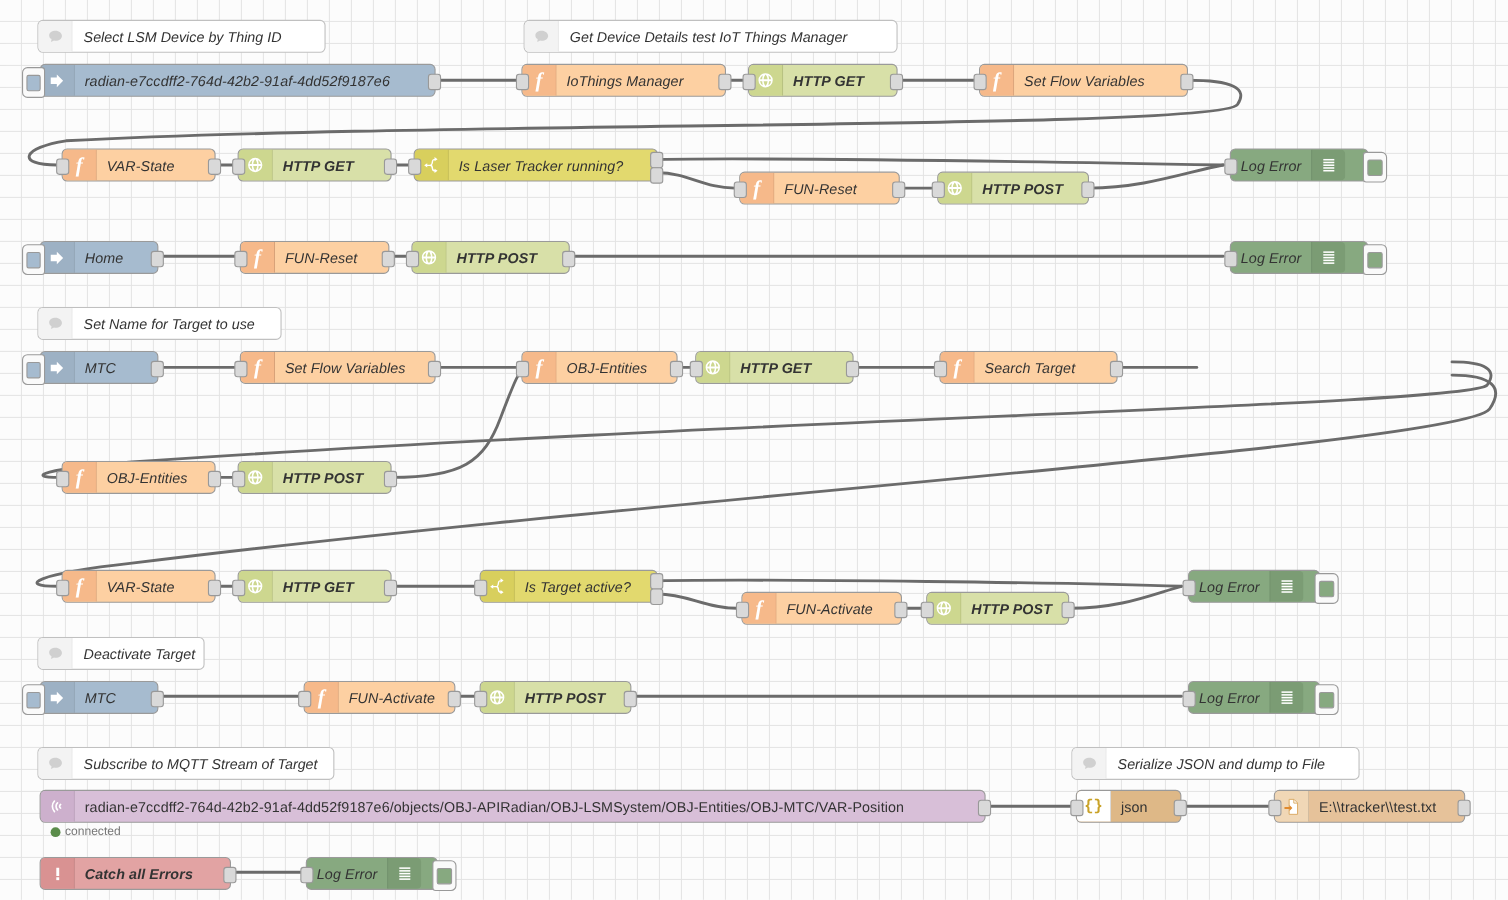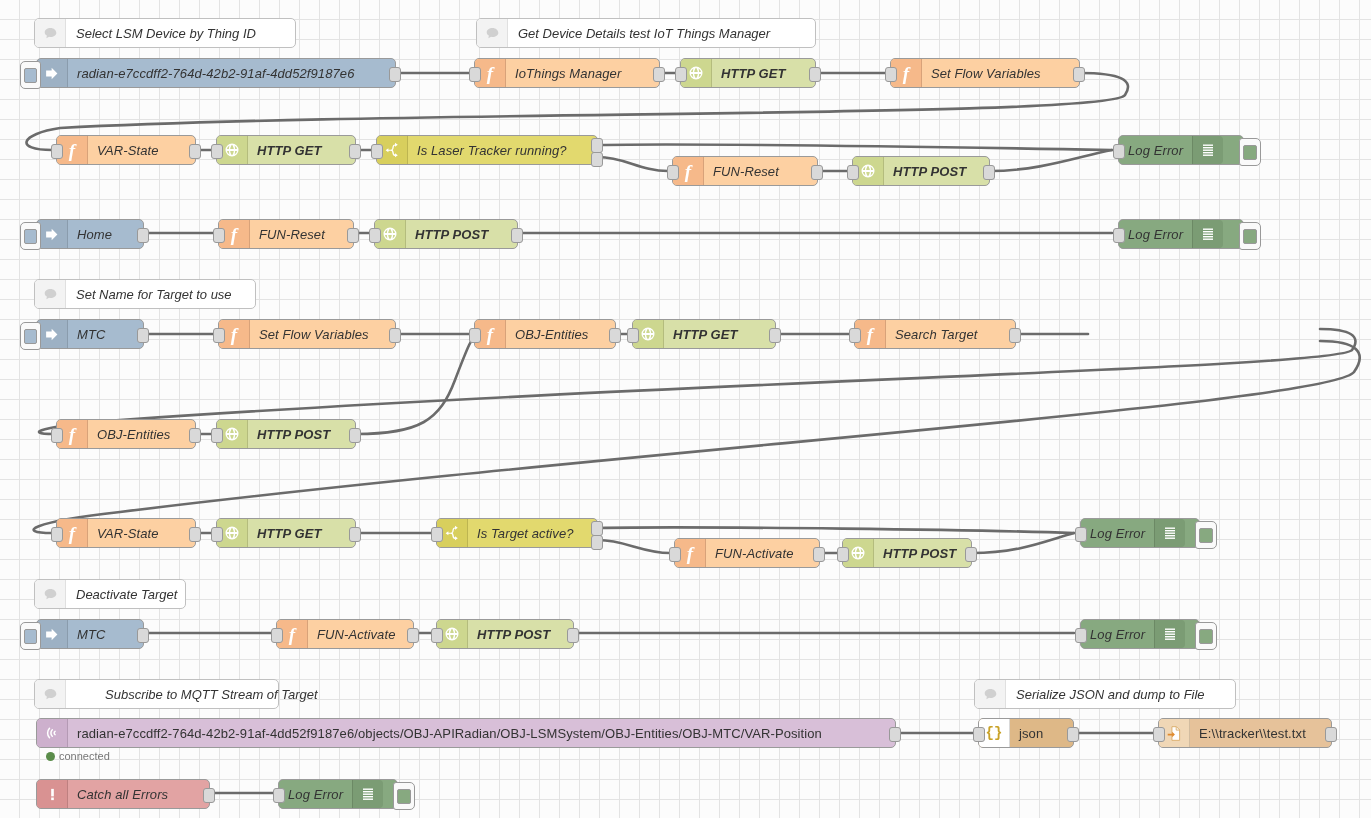--- a/index.html
+++ b/index.html
@@ -193,21 +193,21 @@
 
   <div class="comment" style="left:34px;top:579px;width:152px;">
     <span class="ico">
       <svg width="15" height="15" viewBox="0 0 16 16">
           <path d="M8 2C4.5 2 1.8 4 1.8 6.6c0 1.5.9 2.8 2.3 3.6L3.6 13l2.9-1.5c.5.1 1 .2 1.5.2 3.5 0 6.2-2 6.2-4.6S11.5 2 8 2z" fill="#d0d0d0"></path>
         </svg>
     </span>
     <span class="lbl">Deactivate Target</span>
   </div>
 
-  <div class="comment" style="left:34px;top:679px;width:245px;gap:29px;">
+  <div class="comment" style="left:34px;top:679px;width:270px;">
     <span class="ico">
       <svg width="15" height="15" viewBox="0 0 16 16">
           <path d="M8 2C4.5 2 1.8 4 1.8 6.6c0 1.5.9 2.8 2.3 3.6L3.6 13l2.9-1.5c.5.1 1 .2 1.5.2 3.5 0 6.2-2 6.2-4.6S11.5 2 8 2z" fill="#d0d0d0"></path>
         </svg>
     </span>
     <span class="lbl">Subscribe to MQTT Stream of Target</span>
   </div>
 
   <div class="comment" style="left:974px;top:679px;width:262px;">
     <span class="ico">
@@ -611,21 +611,21 @@
           <path d="M5.6 1.6h4.2l3 3v9.8H5.6z" fill="#fff" stroke="#d8a860" stroke-width=".8"></path>
           <path d="M9.6 1.8v3h3" fill="none" stroke="#d8a860" stroke-width=".8"></path>
           <path d="M1.6 8.2h4.2V6.4l2.6 2.6-2.6 2.6V9.8H1.6z" fill="#e08a2e"></path>
         </svg>
     </span>
     <span class="lbl" style="font-style:normal;">E:\\tracker\\test.txt</span>
     <span class="port in"></span>
     <span class="port out"></span>
   </div>
 
-  <div class="node n-catch" style="left:36px;top:779px;width:174px;">
+  <div class="node n-catch" style="left:36px;top:779px;width:174px;font-weight:bold;">
     <span class="ico">
       <svg width="15" height="15" viewBox="0 0 16 16">
           <rect x="6.6" y="2" width="2.8" height="8" fill="#fff"></rect>
           <rect x="6.6" y="11.2" width="2.8" height="2.8" fill="#fff"></rect>
         </svg>
     </span>
     <span class="lbl">Catch all Errors</span>
     <span class="port out"></span>
   </div>
 

